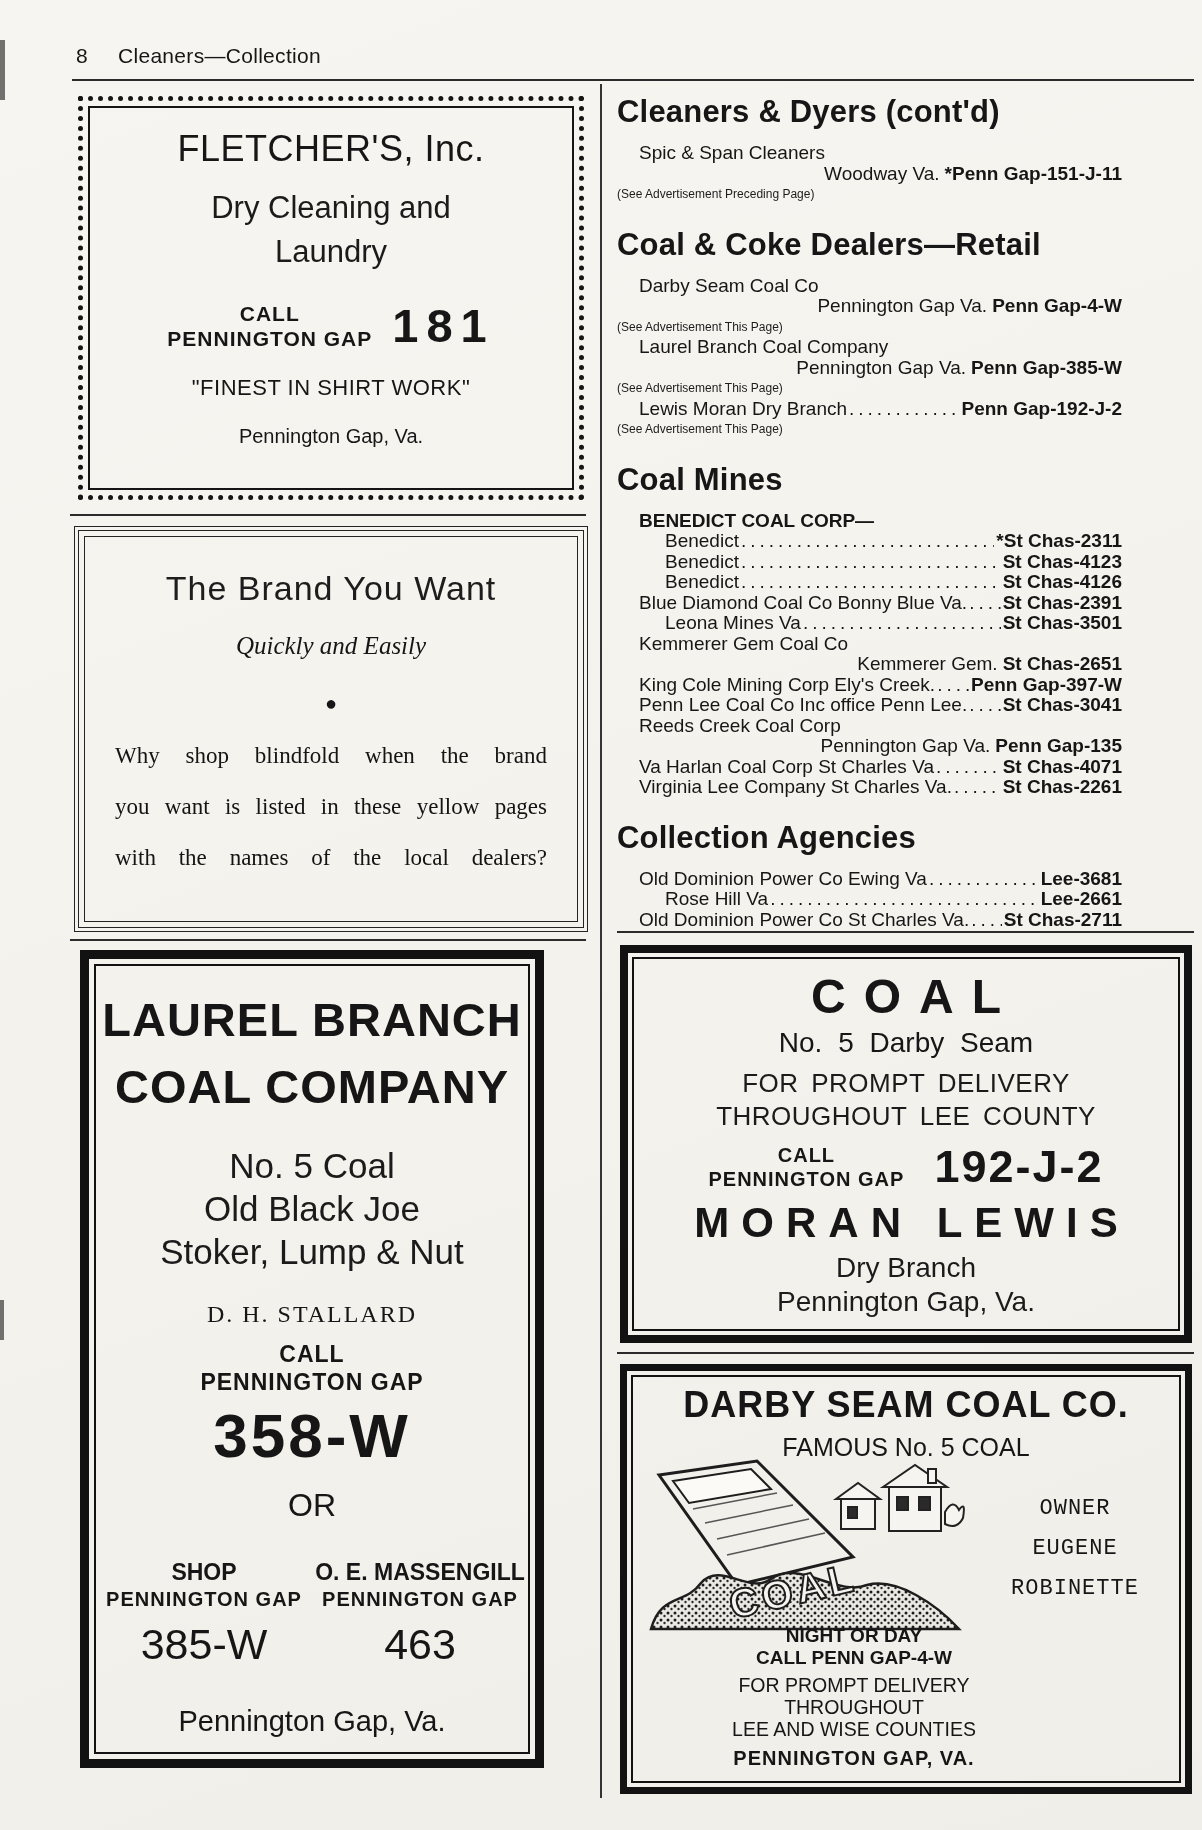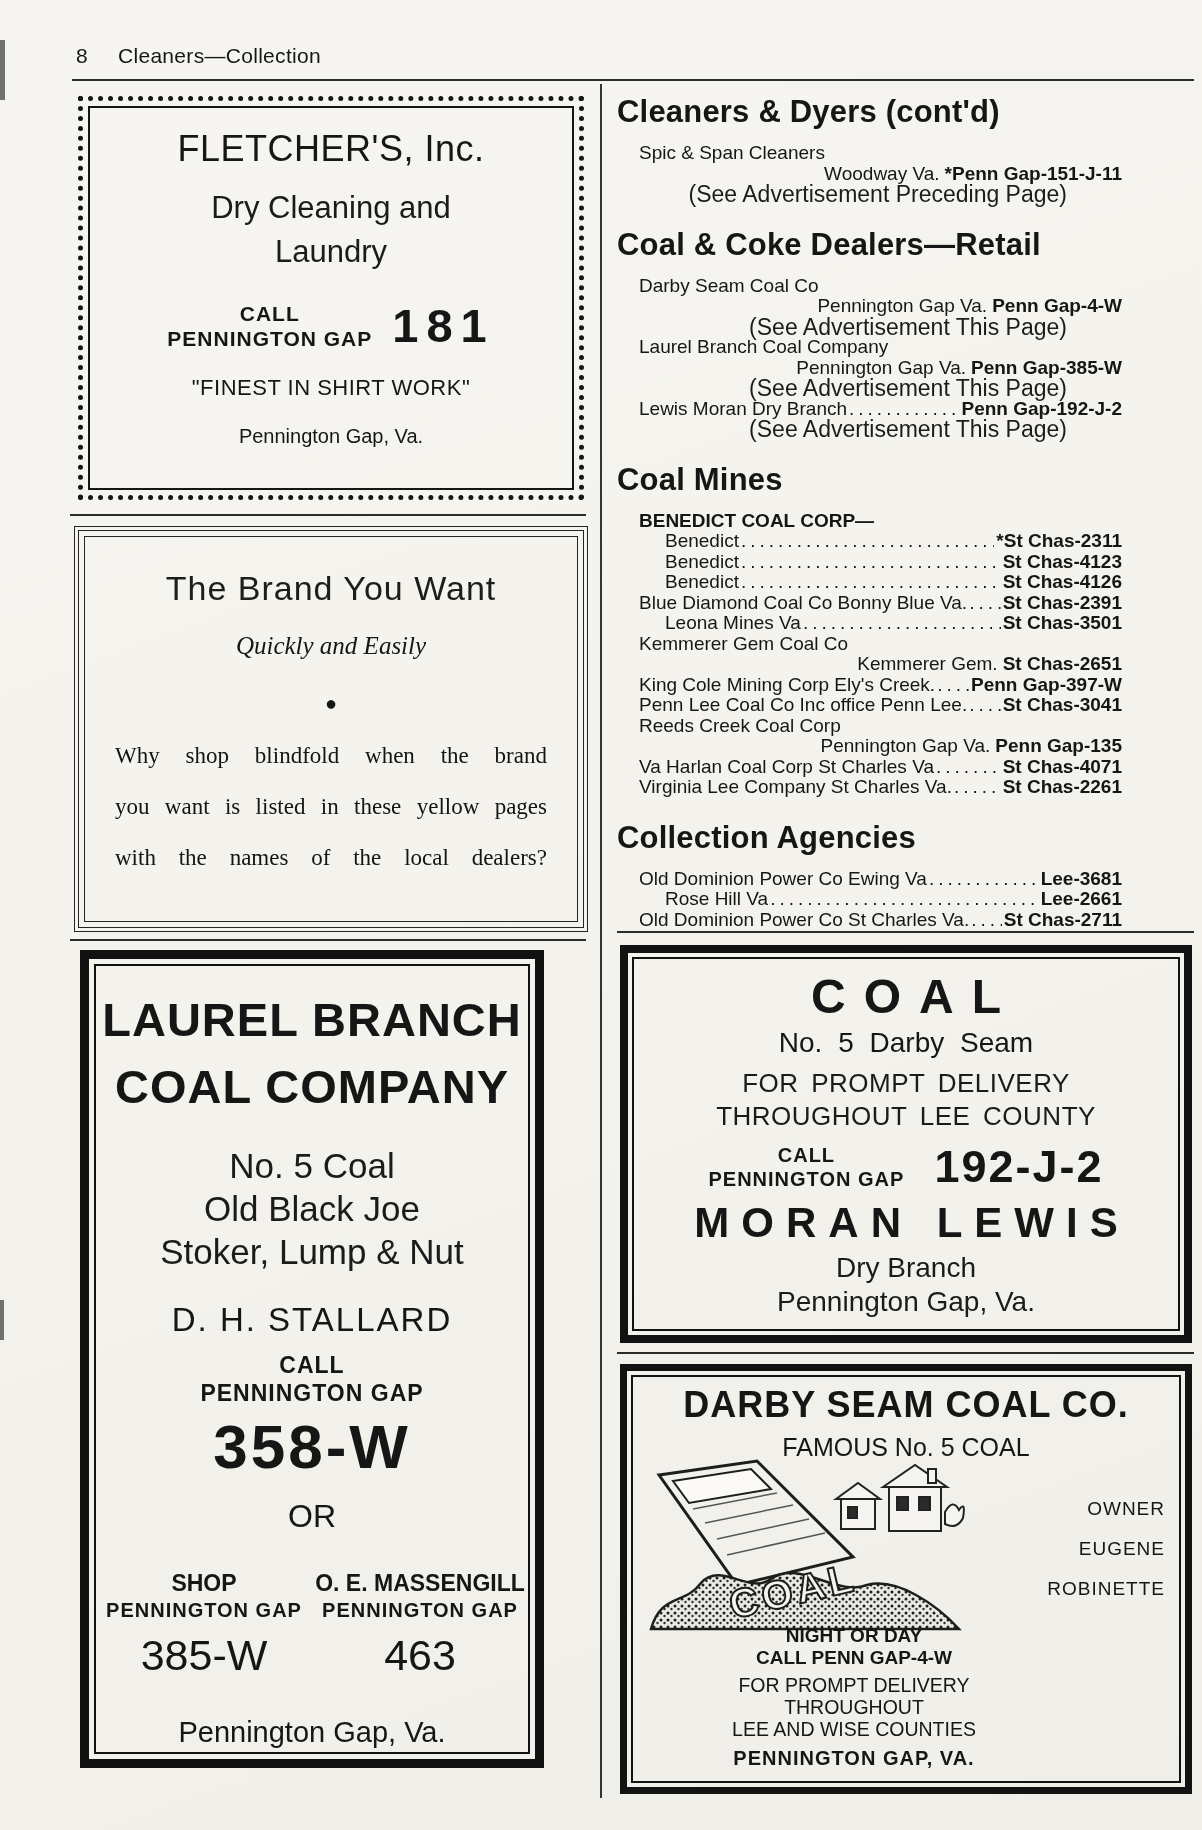--- a/index.html
+++ b/index.html
@@ -44,21 +44,21 @@
   .brand-body { margin-top:28px; padding:0 30px; font-family:"Liberation Serif",serif; font-size:23px; color:#141414; }
   .brand-body .j { text-align:justify; text-align-last:justify; margin-bottom:25px; }
 
   
   .laurel { position:absolute; left:80px; top:950px; width:464px; height:818px; border:9px solid #121212; padding:5px; }
   .laurel-inner { border:2px solid #121212; height:100%; text-align:center; }
   .laurel-t1 { margin-top:26px; font-size:47px; font-weight:700; letter-spacing:1px; }
   .laurel-t2 { margin-top:12px; font-size:47px; font-weight:700; letter-spacing:1px; }
   .laurel-p  { font-size:35px; font-weight:400; line-height:43px; color:#1b1b1b; }
   .laurel-p.first { margin-top:30px; }
-  .laurel-owner { margin-top:28px; font-size:33px; letter-spacing:2px; }
+  .laurel-owner { margin-top:28px; font-size:24px; letter-spacing:2px;font-family:Liberation Serif, serif; }
   .laurel-call { margin-top:12px; font-size:23px; font-weight:700; letter-spacing:1px; line-height:28px; }
   .laurel-phone { margin-top:4px; font-size:62px; font-weight:700; letter-spacing:3px; }
   .laurel-or { margin-top:16px; font-size:32px; }
   .laurel-cols { margin-top:34px; display:flex; }
   .laurel-col { flex:1; }
   .laurel-col .lbl { font-size:23px; font-weight:700; line-height:28px; }
   .laurel-col .exch { font-size:20px; font-weight:700; letter-spacing:1px; line-height:26px; }
   .laurel-col .ph { margin-top:8px; font-size:43px; font-weight:400; }
   .laurel-city { margin-top:36px; font-size:29px; }
 
@@ -67,21 +67,21 @@
   .dir-section + .dir-section { margin-top:22px; }
   .dir-heading { font-size:31px; font-weight:700; letter-spacing:.2px; line-height:36px; margin-bottom:13px; }
   .row { display:flex; align-items:baseline; font-size:19px; line-height:20.5px; overflow:hidden; }
   .row .nm { white-space:nowrap; }
   .row .lead { flex:1 1 0; min-width:0; overflow:hidden; white-space:nowrap; letter-spacing:4px; margin:0 2px; font-weight:400; }
   .row .ph, .rightline .ph { white-space:nowrap; font-weight:700; }
   .plainline, .boldline { font-size:19px; line-height:20.5px; white-space:nowrap; }
   .boldline { font-weight:700; }
   .rightline { text-align:right; font-size:19px; line-height:20.5px; }
   .rightline .ph { margin-left:5px; }
-  .seeline { text-align:right; padding-right:55px; font-size:23px; line-height:20.5px; color:#1c1c1c; }
+  .seeline { text-align:left; padding-right:55px; font-size:12px; line-height:20.5px; color:#1c1c1c; }
   .ind1 { padding-left:22px; } .ind2 { padding-left:48px; }
 
   
   .moran { position:absolute; left:620px; top:945px; width:572px; height:398px; border:8px solid #121212; padding:4px; }
   .moran-inner { border:2px solid #121212; height:100%; text-align:center; }
   .moran-title { margin-top:10px; font-size:48px; font-weight:700; letter-spacing:18px; padding-left:18px; line-height:56px; }
   .moran-sub { margin-top:2px; font-size:28px; font-weight:400; word-spacing:8px; line-height:32px; }
   .moran-l { font-size:26px; font-weight:400; letter-spacing:.5px; word-spacing:5px; line-height:33px; color:#1b1b1b; }
   .moran-l.first { margin-top:8px; }
   .moran-call-row { margin-top:8px; display:flex; justify-content:center; align-items:center; gap:30px; }
@@ -90,21 +90,21 @@
   .moran-name { margin-top:6px; font-size:42px; font-weight:700; letter-spacing:12px; padding-left:12px; line-height:48px; }
   .moran-a { font-size:28px; font-weight:400; line-height:34px; color:#1b1b1b; }
   .moran-a.first { margin-top:4px; }
 
   
   .darby { position:absolute; left:620px; top:1364px; width:572px; height:430px; border:7px solid #121212; padding:4px; }
   .darby-inner { border:2px solid #121212; height:100%; position:relative; text-align:center; }
   .darby-title { margin-top:8px; font-size:36px; font-weight:700; letter-spacing:1px; line-height:40px; }
   .darby-sub { margin-top:8px; font-size:25px; font-weight:400; line-height:28px; }
   .darby-illo { position:absolute; left:12px; top:80px; }
-  .darby-owner { position:absolute; right:14px; top:112px; width:180px; font-size:19px; letter-spacing:1px; line-height:40px; text-align:right; }
+  .darby-owner { position:absolute; right:14px; top:112px; width:180px; font-size:22px; letter-spacing:1px; line-height:40px; text-align:center;font-family:Liberation Mono, monospace; }
   .darby-bottom { position:absolute; left:6px; top:248px; width:430px; text-align:center; }
   .darby-night { font-size:19px; font-weight:700; line-height:22px; }
   .darby-del { margin-top:5px; font-size:19.5px; font-weight:400; line-height:22px; }
   .darby-city { margin-top:7px; font-size:20px; font-weight:700; letter-spacing:1px; }
 </style>
 </head>
 <body>
 
 <div class="page-header">
   <span class="num">8</span><span>Cleaners—Collection</span>

